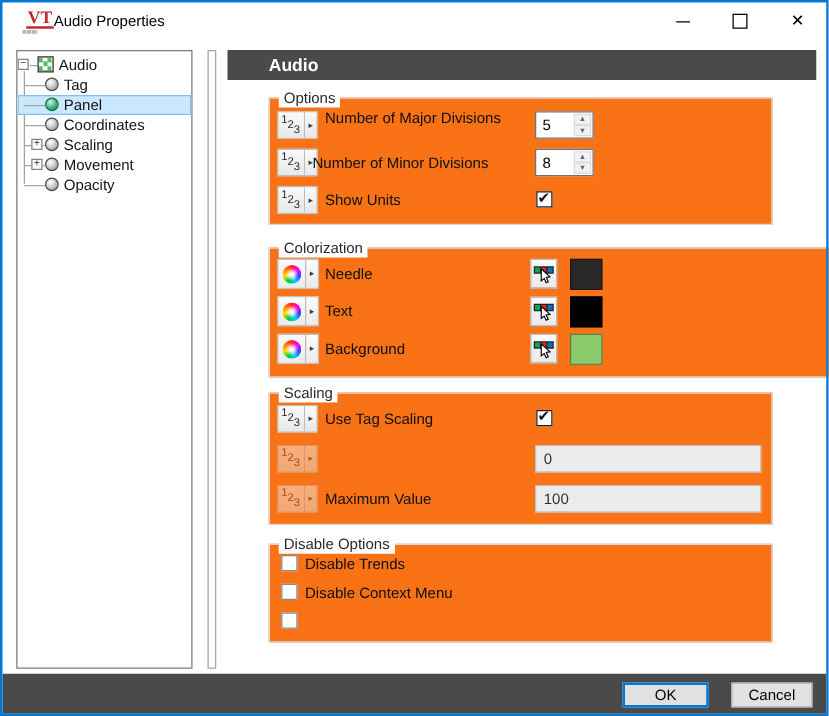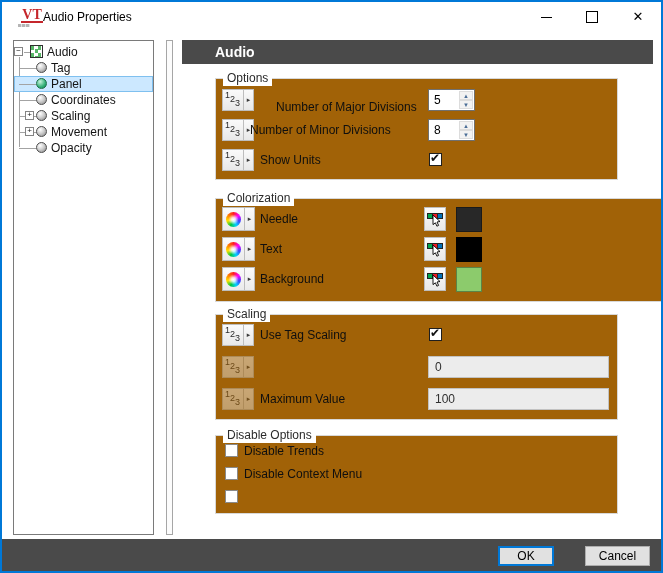--- a/index.html
+++ b/index.html
@@ -33,21 +33,21 @@
   .checker{position:absolute;left:16px;top:1px;width:13px;height:13px;box-sizing:border-box;border:1px solid #2e2e2e;background:conic-gradient(#ffffff 0 25%,#58b768 0 50%,#ffffff 0 75%,#58b768 0);background-size:7px 7px;z-index:2;}
   .tlabel{position:absolute;left:37px;}
   .tlabel-root{position:absolute;left:33px;}
   .trow.selected{background:#cce8ff;box-shadow:inset 0 0 0 1px #7fc0ef;}
 
   .splitter{position:absolute;left:166px;top:40px;width:7px;height:495px;background:#fcfcfc;border:1px solid #a6a6a6;box-sizing:border-box;}
 
   
   .chead{position:absolute;left:182px;top:40px;width:471px;height:24px;background:#4a4a4a;color:#fff;font-size:14px;font-weight:bold;line-height:24px;padding-left:33px;box-sizing:border-box;}
 
-  .grp{position:absolute;border:1px solid #d8d8d8;background:#a16207;}
+  .grp{position:absolute;border:1px solid #d8d8d8;background:#f97316;}
   .grp-title{position:absolute;top:-8px;left:7px;background:#fff;padding:0 4px;font-size:12px;color:#2b2b2b;line-height:15px;}
 
   .rowlabel{position:absolute;font-size:12px;color:#0f0f0f;line-height:22px;}
 
   
   .n123{position:absolute;height:22px;display:flex;background:#f3f3f3;border:1px solid #bdbdbd;box-sizing:border-box;cursor:default;}
   .n123-main{width:20px;position:relative;background:linear-gradient(#fafafa,#e8e8e8);}
   .n123-main span{position:absolute;font-size:9px;color:#2a2a2a;}
   .n123 .d1{left:2px;top:0px;}
   .n123 .d2{left:7px;top:4px;}
@@ -80,21 +80,21 @@
   .pick-cursor{position:absolute;left:5px;top:3px;}
 
   .swatch{position:absolute;width:26px;height:25px;border:1px solid rgba(0,0,0,.35);box-sizing:border-box;}
 
   
   .tbox{position:absolute;width:181px;height:22px;box-sizing:border-box;border:1px solid #c2c2c2;background:#ececec;font-size:12px;line-height:20px;padding-left:6px;color:#303030;}
 
   
   .footer{position:absolute;left:2px;right:2px;top:539px;height:32px;background:#4a4a4a;}
   .btn{position:absolute;top:7px;height:20px;box-sizing:border-box;background:#e1e1e1;font-size:12px;color:#000;text-align:center;line-height:17px;cursor:default;}
-  .btn-ok{left:496px;width:56px;border:2px solid #0078d7;}
+  .btn-ok{left:496px;width:69px;border:2px solid #0078d7;}
   .btn-cancel{left:583px;width:65px;border:1px solid #adadad;line-height:18px;}
 </style>
 </head>
 <body>
 
 <div class="window">
   <div class="win-border"></div>
 
   <div class="titlebar">
     <div class="logo">
@@ -174,21 +174,21 @@
     <div class="grp-title">Options</div>
 
     <div class="n123" style="left:6px;top:10px;">
       <div class="n123-main">
           <span class="d1">1</span>
           <span class="d2">2</span>
           <span class="d3">3</span>
         </div>
       <div class="n123-arrow">▸</div>
     </div>
-    <span class="rowlabel" style="left:44px;top:17px;margin-left:16px;">Number of Major Divisions</span>
+    <span class="rowlabel" style="left:44px;top:4px;">Number of Major Divisions</span>
     <div class="spin" style="left:212px;top:10px;">
       <div class="spin-val">5</div>
       <div class="spin-btns">
         <div class="spin-btn">▲</div>
         <div class="spin-btn">▼</div>
       </div>
     </div>
 
     <div class="n123" style="left:6px;top:40px;">
       <div class="n123-main">

